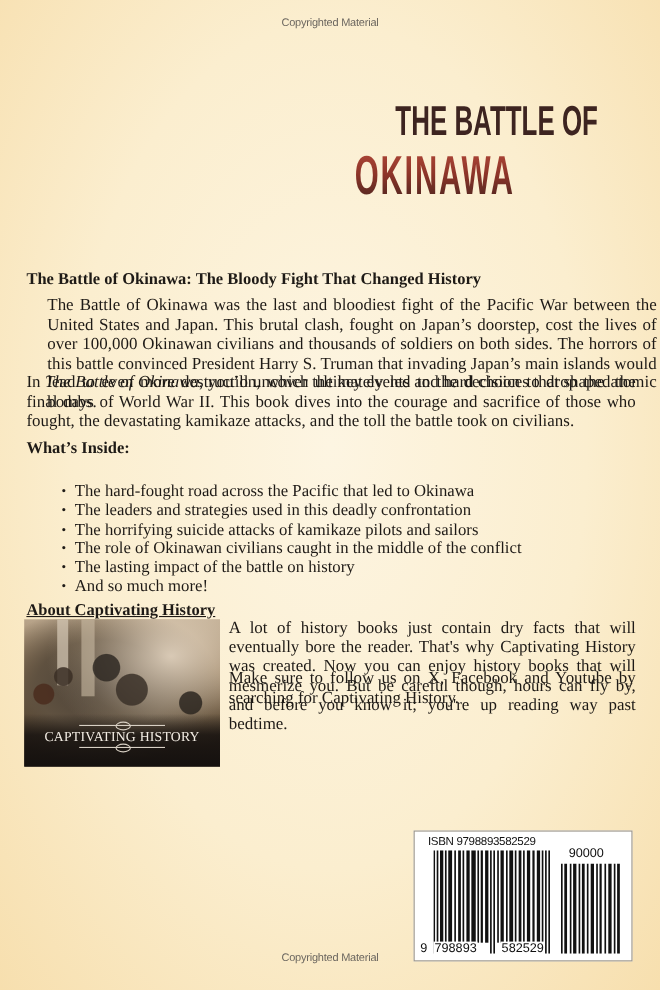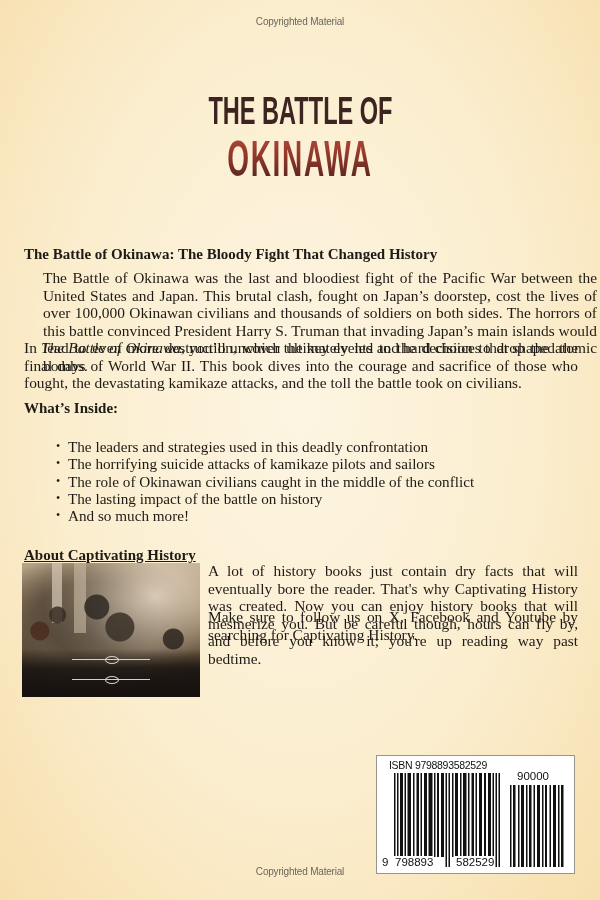--- a/index.html
+++ b/index.html
@@ -12,21 +12,21 @@
     }
     .copyright {
       position: absolute; left: 0; width: 600px; text-align: center;
       font-family: "Liberation Sans", sans-serif; font-size: 10px;
       color: #6b665f; letter-spacing: -0.2px;
     }
     .copyright.top { top: 16px; }
     .copyright.bottom { top: 866px; }
 
     .title-block {
-      position: absolute; left: 0; top: 92px; width: 600px; text-align: center;
+      position: absolute; left: 0; top: 92px; width: 600px; text-align: right;
       font-family: "DejaVu Sans", sans-serif; font-weight: bold;
       line-height: 1;
     }
     .title-line1 {
       display: inline-block;
       font-size: 38px; color: #3d2420;
       transform: scaleX(0.62); transform-origin: center;
       letter-spacing: 0px;
       font-family: "Liberation Sans", sans-serif;
     }
@@ -148,35 +148,37 @@
 
 <div class="content subtitle">The Battle of Okinawa: The Bloody Fight That Changed History</div>
 
 <p class="content para1" style="top:269px">The Battle of Okinawa was the last and bloodiest fight of the Pacific War between the United States and Japan. This brutal clash, fought on Japan’s doorstep, cost the lives of over 100,000 Okinawan civilians and thousands of soldiers on both sides. The horrors of this battle convinced President Harry S. Truman that invading Japan’s main islands would lead to even more destruction, which ultimately led to the decision to drop the atomic bombs.</p>
 
 <p class="content para2" style="top:339px"><span>In </span><i>The Battle of Okinawa</i><span>, you’ll uncover the key events and hard choices that shaped the final days of World War II. This book dives into the courage and sacrifice of those who fought, the devastating kamikaze attacks, and the toll the battle took on civilians.</span></p>
 
 <div class="inside-heading">What’s Inside:</div>
 
 <ul class="bullets">
+  <li>The hard-fought road across the Pacific that led to Okinawa</li>
   <li>The leaders and strategies used in this deadly confrontation</li>
   <li>The horrifying suicide attacks of kamikaze pilots and sailors</li>
   <li>The role of Okinawan civilians caught in the middle of the conflict</li>
   <li>The lasting impact of the battle on history</li>
   <li>And so much more!</li>
 </ul>
 
 <div class="about-heading">About Captivating History</div>
 
 <div class="thumb">
   <div class="tree1"></div>
   <div class="tree2"></div>
   <div class="figures"></div>
   <div class="brand-band"></div>
   <div class="orn t"></div>
+  <div class="brand-text">CAPTIVATING HISTORY</div>
   <div class="orn b"></div>
 </div>
 
 <p class="about-text about1">A lot of history books just contain dry facts that will eventually bore the reader. That's why Captivating History was created. Now you can enjoy history books that will mesmerize you. But be careful though, hours can fly by, and before you know it; you're up reading way past bedtime.</p>
 <p class="about-text about2">Make sure to follow us on X, Facebook and Youtube by searching for Captivating History.</p>
 
 <div class="barcode-box">
   <div class="isbn-label">ISBN 9798893582529</div>
   <svg class="bars-main" viewBox="0 0 106 94" preserveAspectRatio="none">
     <g fill="#111">

